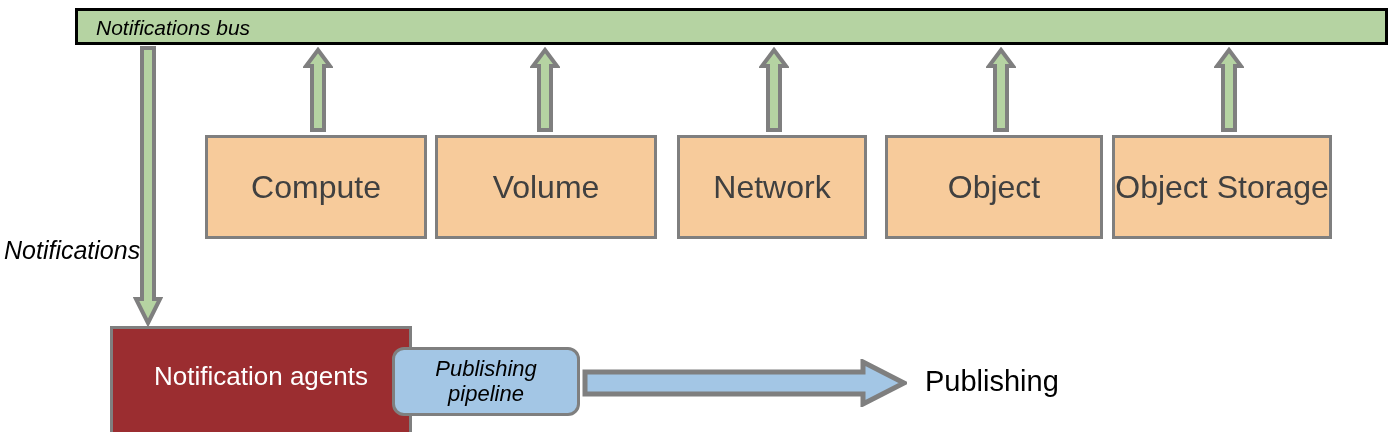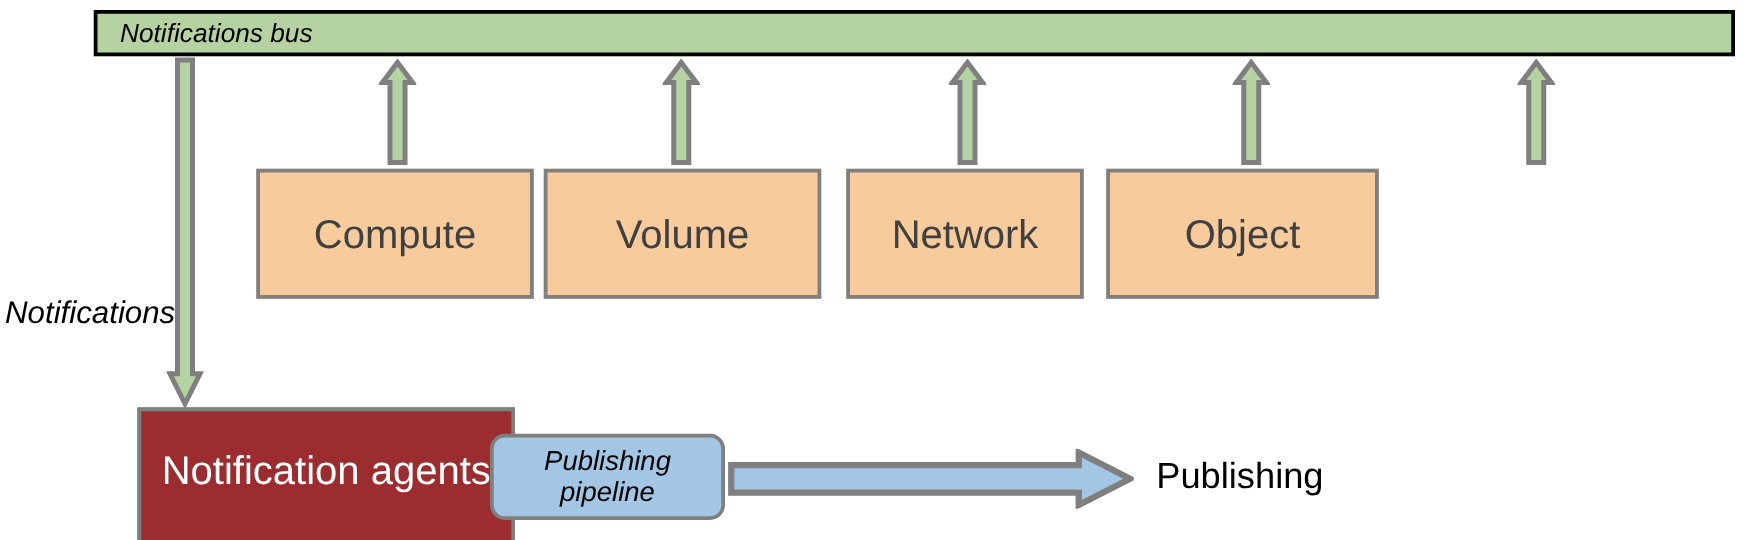--- a/index.html
+++ b/index.html
@@ -98,21 +98,21 @@
     width: 302px;
     height: 110px;
     background: #9b2d30;
     border: 3px solid #7f7f7f;
     box-sizing: border-box;
     display: flex;
     align-items: center;
     justify-content: center;
   }
   .agents-label {
-    font-size: 32px;
+    font-size: 26px;
     color: #ffffff;
     white-space: nowrap;
     line-height: 1;
     margin-top: -10px;
   }
 
   
   .pipeline-box {
     position: absolute;
     left: 392px;
@@ -196,20 +196,23 @@
   </div>
   <div class="svc-box" id="svc-1" style="left: 435px; width: 222px;">
     <span class="svc-label">Volume</span>
   </div>
   <div class="svc-box" id="svc-2" style="left: 677px; width: 190px;">
     <span class="svc-label">Network</span>
   </div>
   <div class="svc-box" id="svc-3" style="left: 885px; width: 218px;">
     <span class="svc-label">Object</span>
   </div>
+  <div class="svc-box" id="svc-4" style="left: 1112px; width: 220px;">
+    <span class="svc-label">Object Storage</span>
+  </div>
 
   <div class="down-arrow">
     <svg width="30" height="281" viewBox="0 0 30 281">
       <polygon points="15,278 27,254 21,254 21,3 9,3 9,254 3,254" fill="#b5d3a2" stroke="#7f7f7f" stroke-width="4" stroke-linejoin="miter"></polygon>
     </svg>
   </div>
 
   <div class="notif-label">Notifications</div>
 
   <div class="agents-box">

